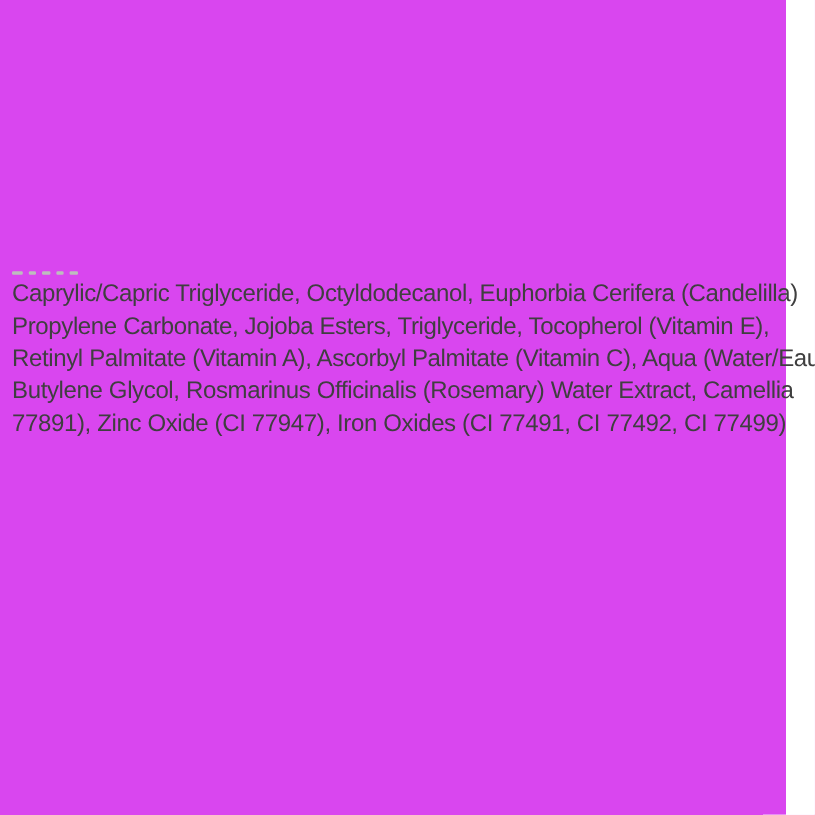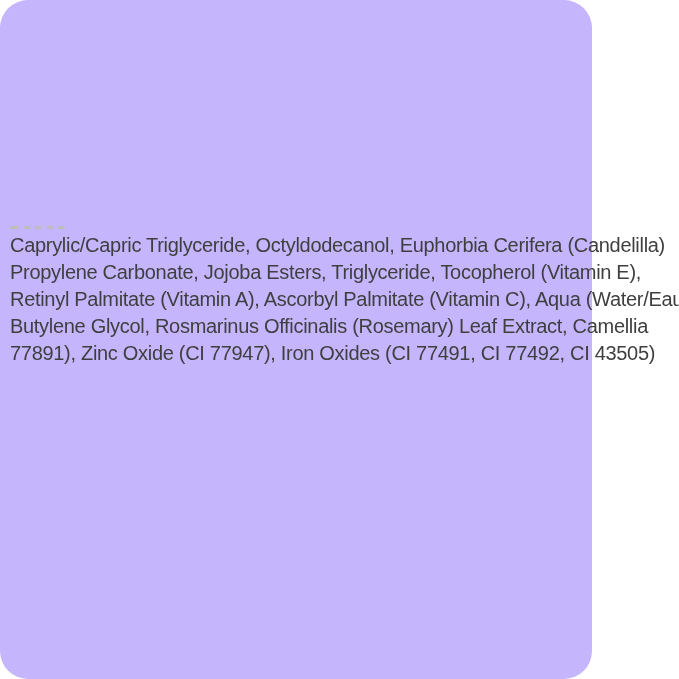--- a/index.html
+++ b/index.html
@@ -5,24 +5,23 @@
   * { margin: 0; padding: 0; box-sizing: border-box; }
   html, body {
     width: 679px;
     height: 679px;
     background: #ffffff;
     font-family: "Liberation Sans", "DejaVu Sans", sans-serif;
     overflow: hidden;
   }
   .canvas {
     position: relative;
-    width: 592px;
+    width: 655px;
     height: 679px;
-    background: #c4b5fd;
-    border-radius: 28px;
+    background: #d946ef;
   }
   .remnants {
     position: absolute;
     left: 10px;
     top: 226px;
     display: flex;
     align-items: flex-start;
     gap: 5px;
     height: 3px;
   }
@@ -63,17 +62,17 @@
     <span class="dash d2"></span>
     <span class="dash d3"></span>
     <span class="dash d4"></span>
     <span class="dash d5"></span>
   </div>
 
   <div class="ingredients">
     <div class="line">Caprylic/Capric Triglyceride, Octyldodecanol, Euphorbia Cerifera (Candelilla)</div>
     <div class="line">Propylene Carbonate, Jojoba Esters, Triglyceride, Tocopherol (Vitamin E),</div>
     <div class="line">Retinyl Palmitate (Vitamin A), Ascorbyl Palmitate (Vitamin C), Aqua (Water/Eau),</div>
-    <div class="line">Butylene Glycol, Rosmarinus Officinalis (Rosemary) Leaf Extract, Camellia</div>
-    <div class="line">77891), Zinc Oxide (CI 77947), Iron Oxides (CI 77491, CI 77492, CI 43505)</div>
+    <div class="line">Butylene Glycol, Rosmarinus Officinalis (Rosemary) Water Extract, Camellia</div>
+    <div class="line">77891), Zinc Oxide (CI 77947), Iron Oxides (CI 77491, CI 77492, CI 77499)</div>
   </div>
 
 </div>
 
 </body></html>

